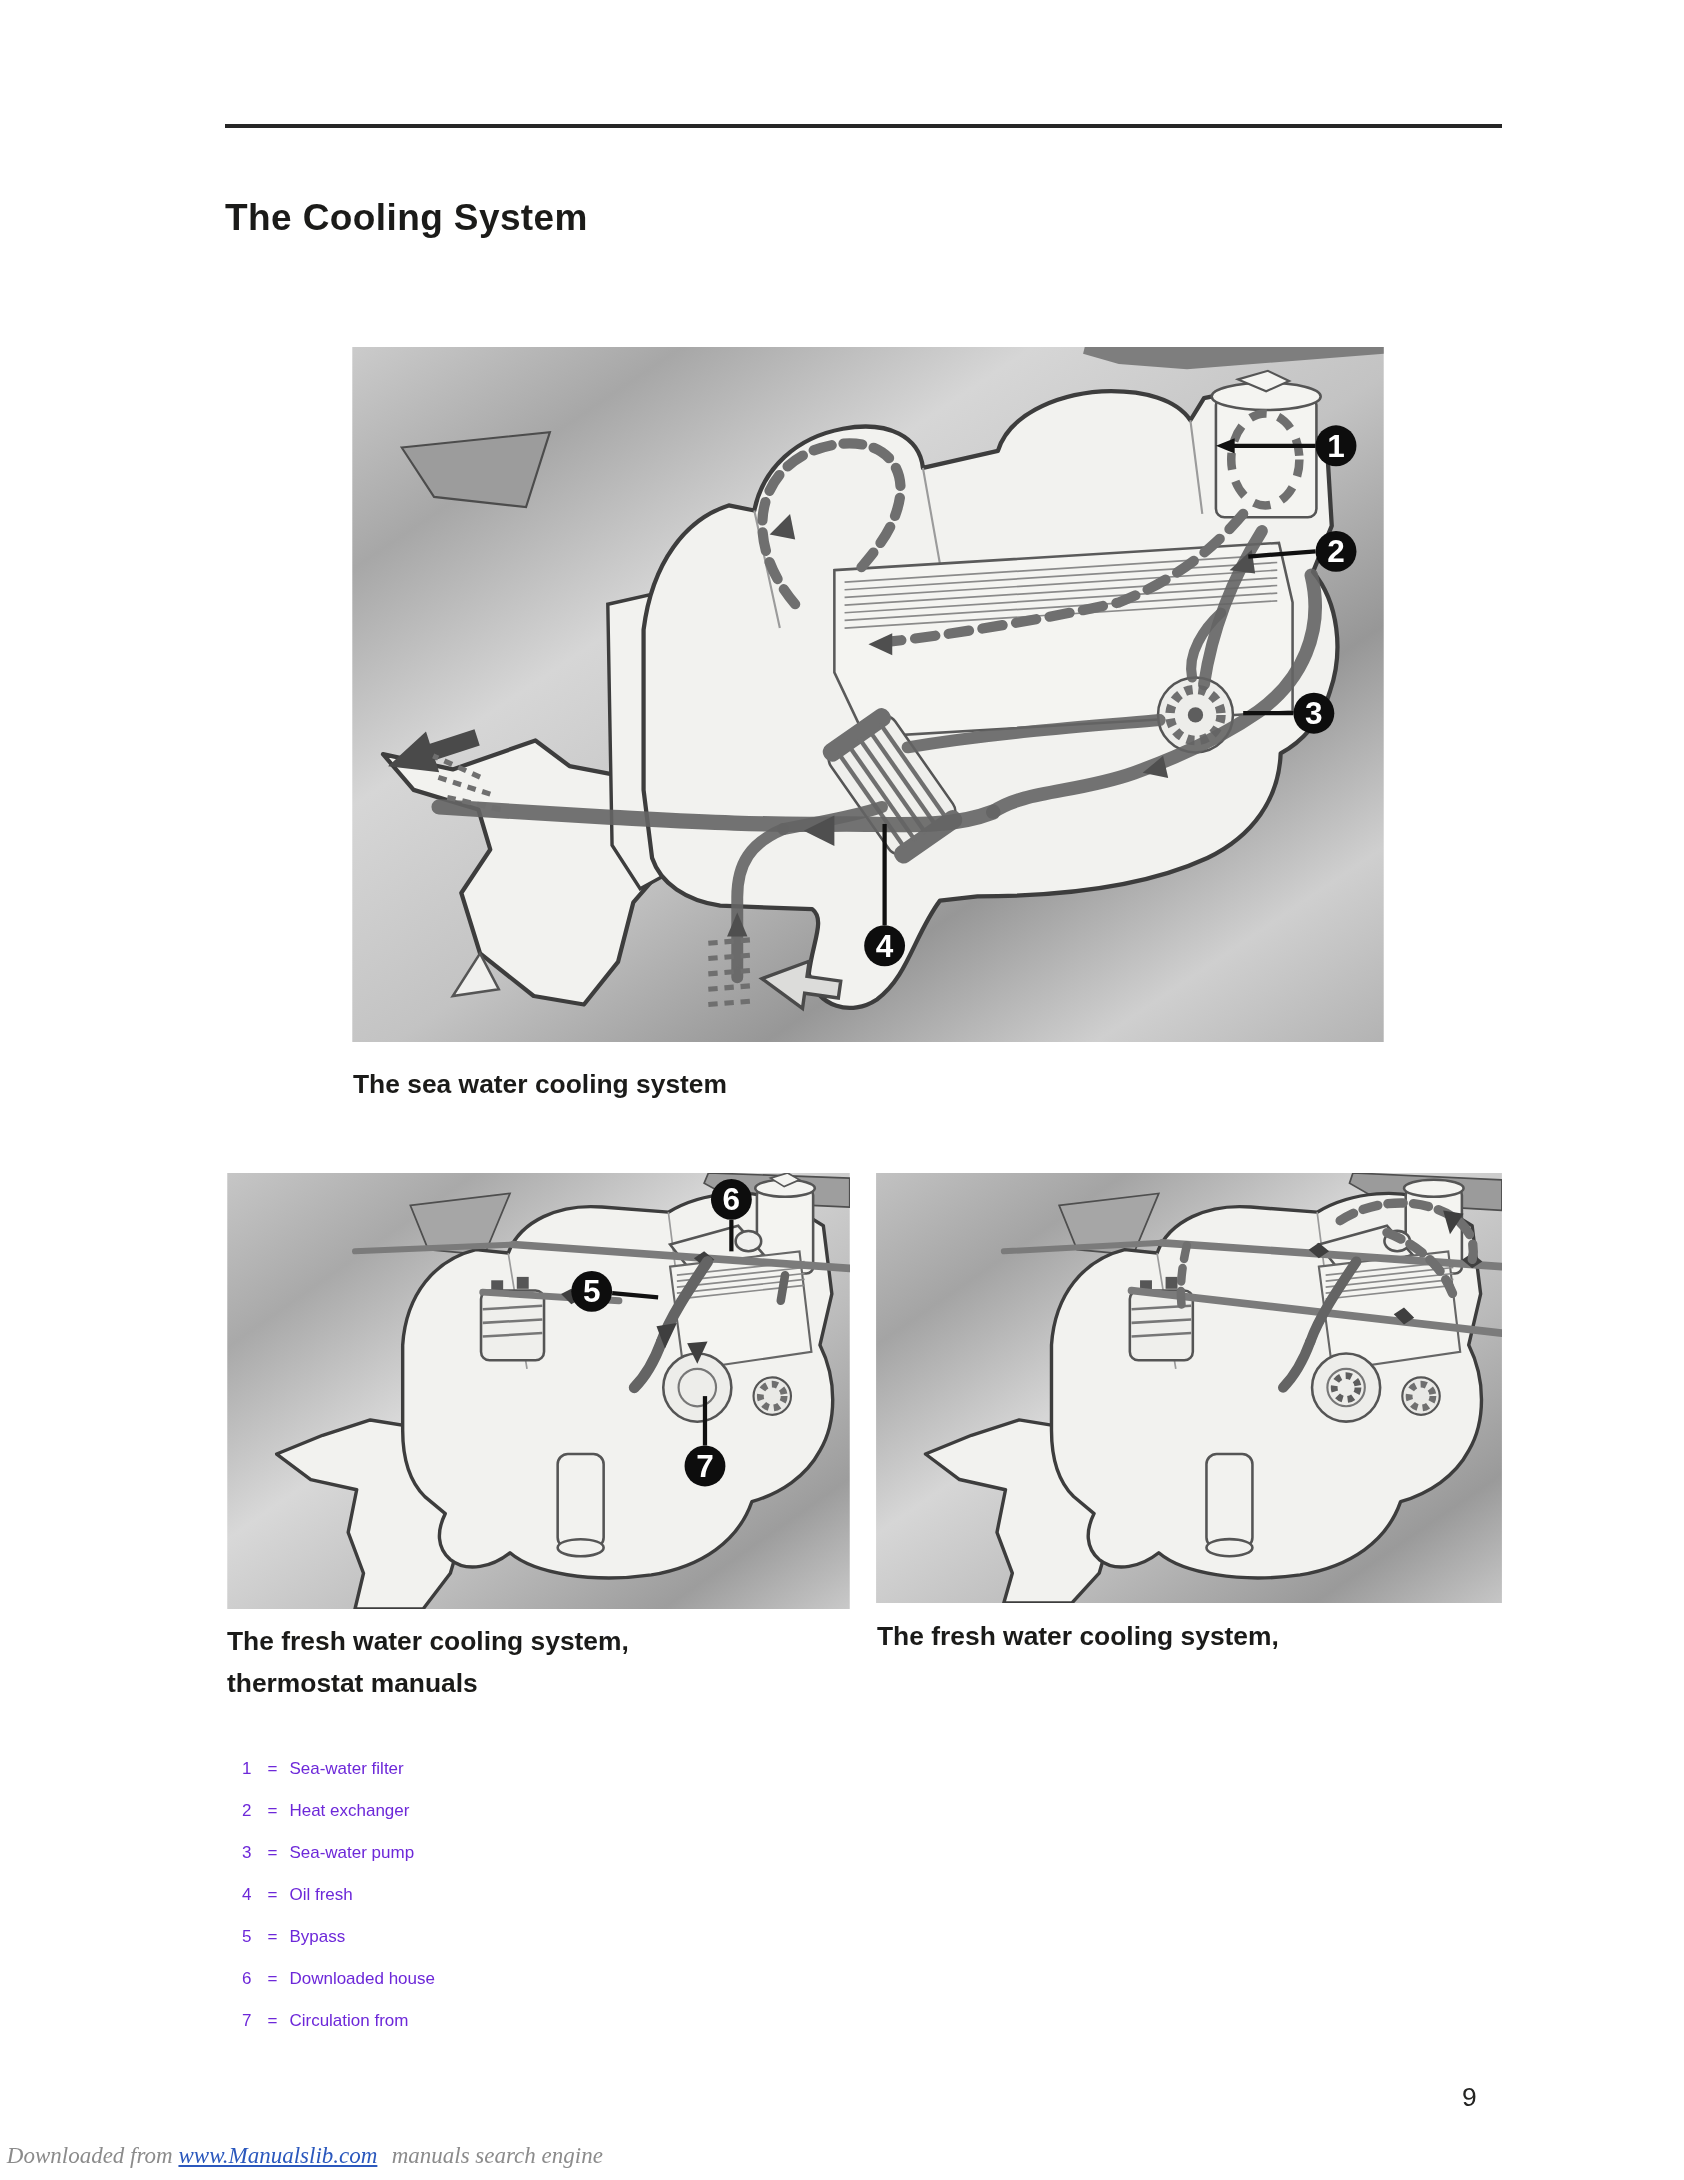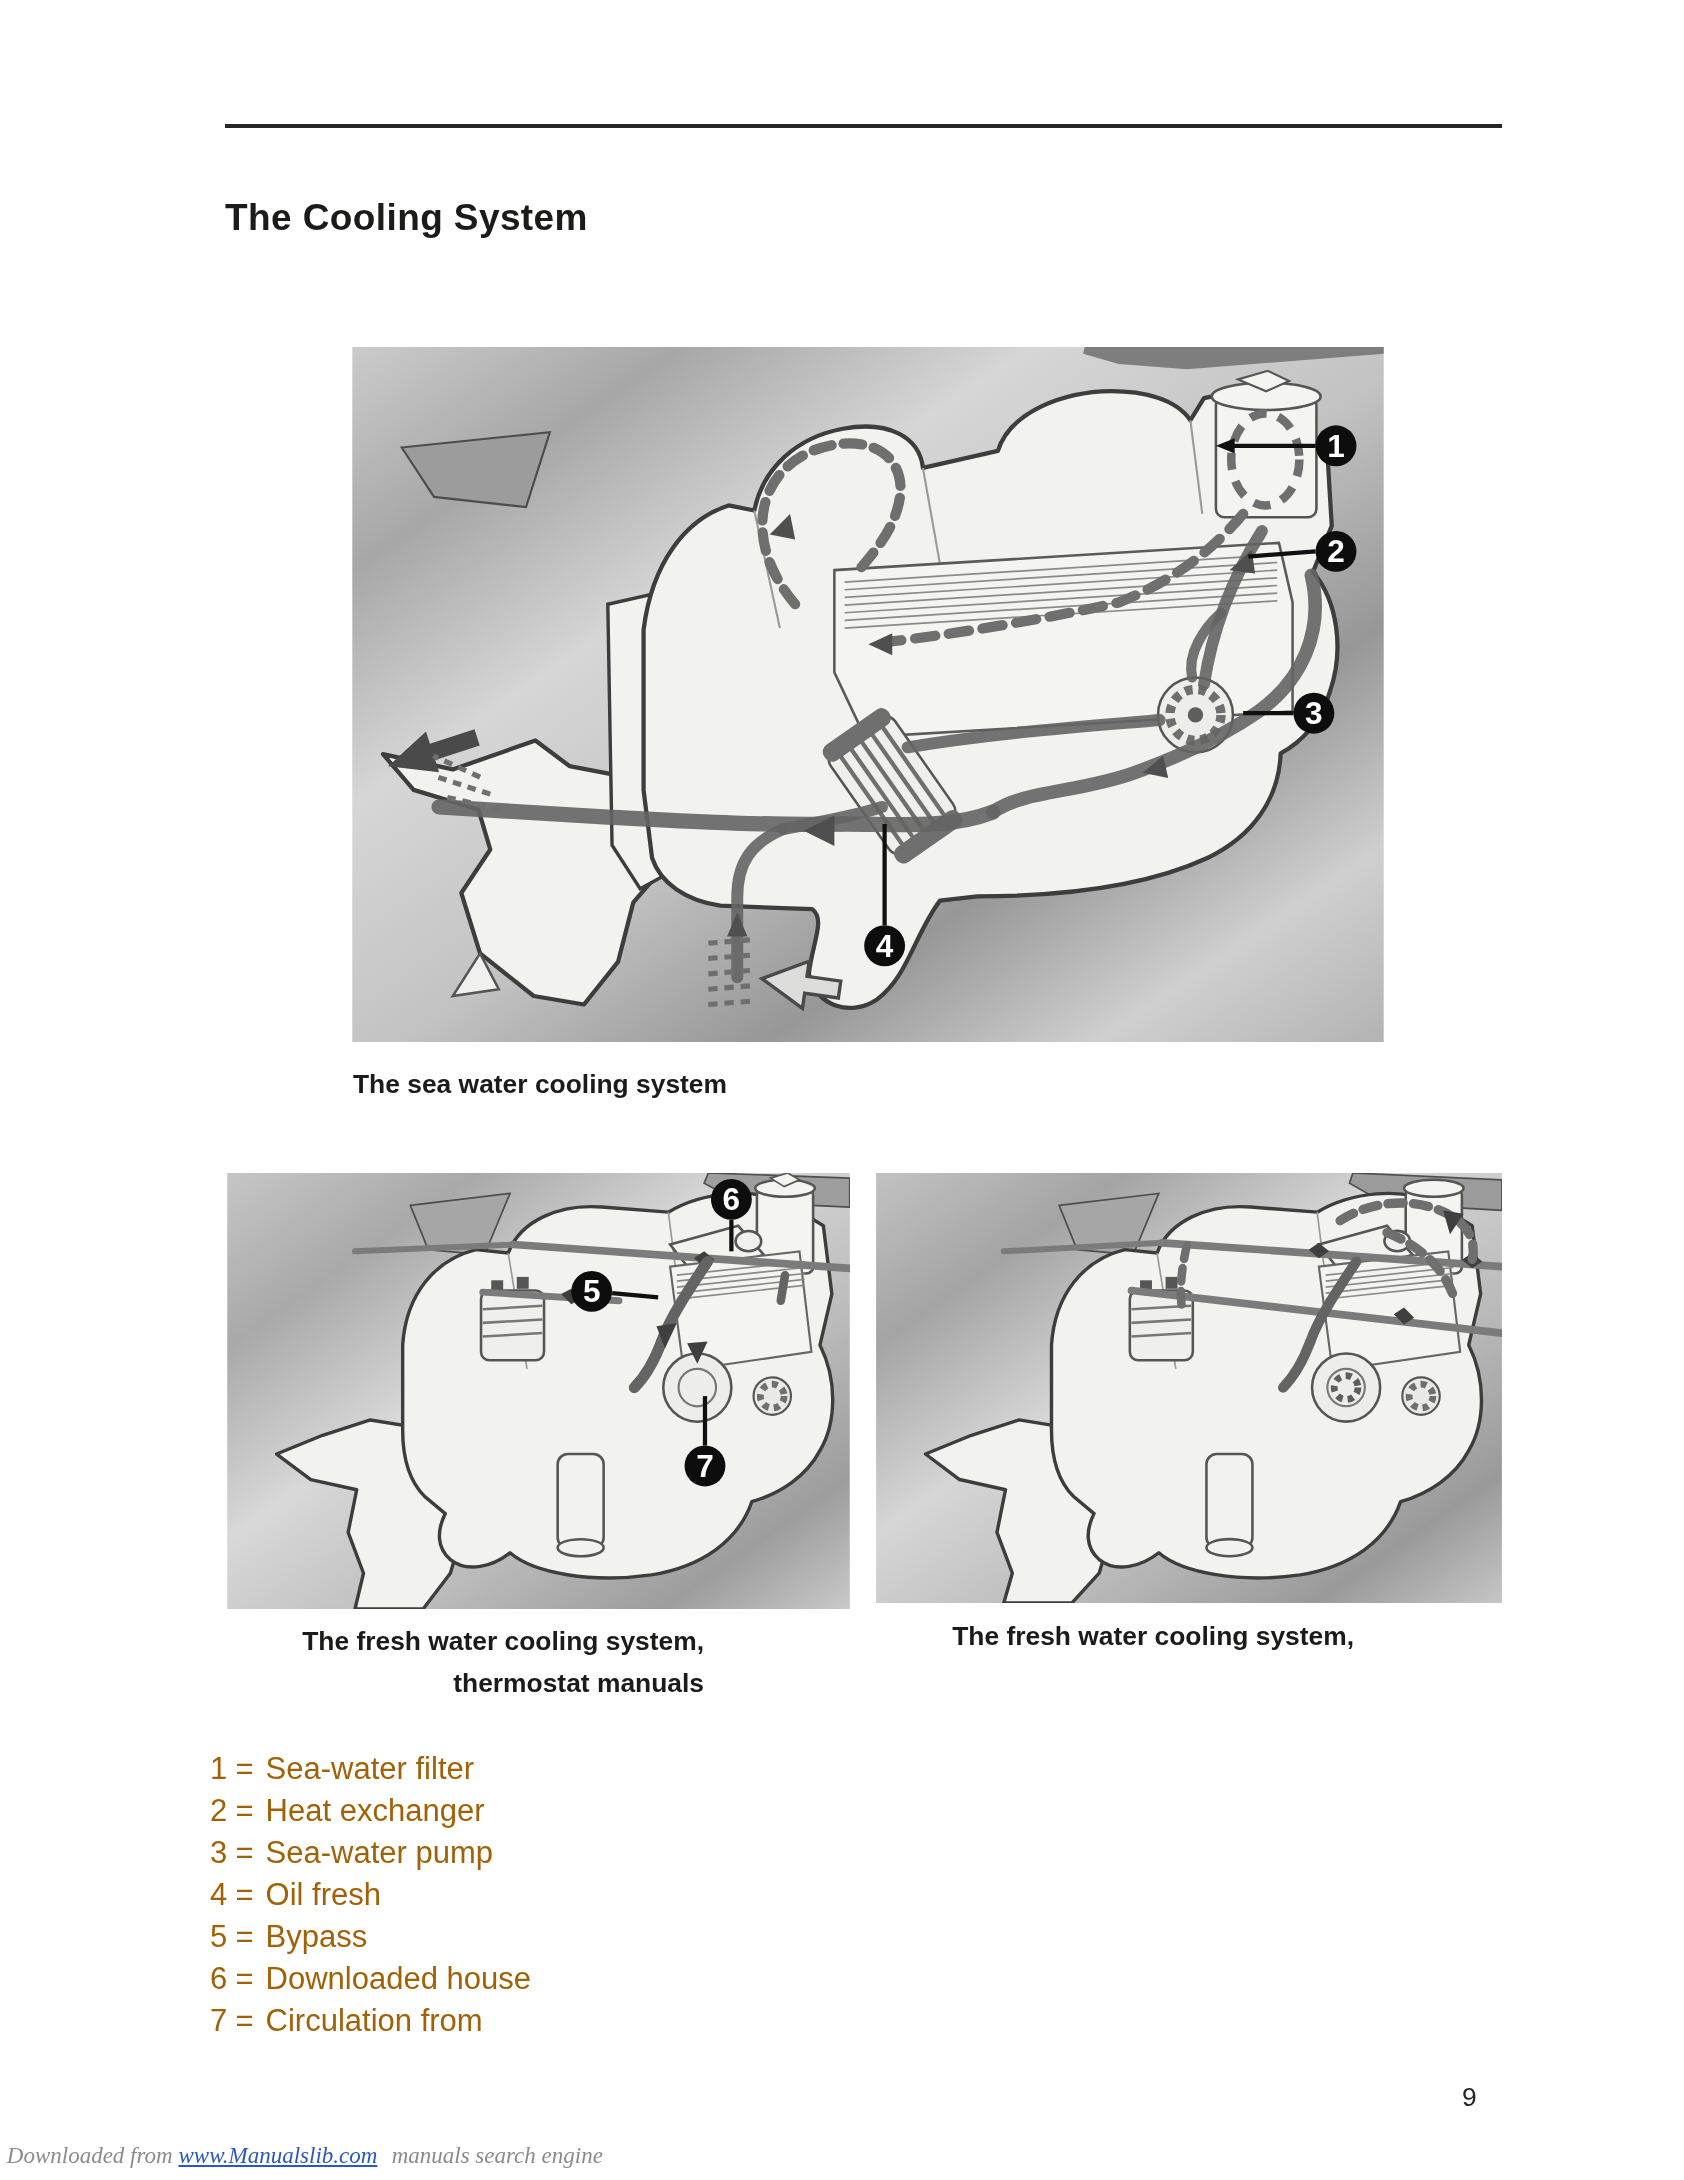--- a/index.html
+++ b/index.html
@@ -2,25 +2,25 @@
 <html style="font-size:13.6px"><head>
 <meta charset="utf-8">
 <style>
   html,body{margin:0;padding:0;background:#ffffff;}
   body{width:1685px;height:2181px;position:relative;font-family:"Liberation Sans",sans-serif;color:#1d1d1b;}
   .abs{position:absolute;}
   .rule{left:225px;top:124px;width:1277px;height:4.3px;background:#262626;}
   .title{left:225px;top:160px;font-size:37px;font-weight:bold;letter-spacing:0.4px;color:#1b1b19;margin-top:37px;}
   .fig{overflow:hidden;}
   .fig svg{display:block;}
-  .cap{font-weight:bold;font-size:26.4px;color:#1b1b19;line-height:42px;text-align:right;}
+  .cap{font-weight:bold;font-size:26.4px;color:#1b1b19;line-height:42px;}
   .cap-main{left:353px;top:1063px;}
   .cap-left{left:227px;top:1620px;width:477px;}
   .cap-right{left:877px;top:1615px;width:477px;}
-  .legend{left:210px;top:1748px;font-size:31px;line-height:42px;color:#a16207;}
+  .legend{left:242px;top:1748px;font-size:17px;line-height:42px;color:#6d28d9;}
   .legend .row{white-space:pre;}
   .legend .num{display:inline-block;min-width:20.4px;}
   .legend .eq{display:inline-block;margin:0 12px 0 5.1px;}
   .pagenum{left:1462px;top:2082px;font-size:26.4px;color:#242422;}
   .footer{left:6.8px;top:2143px;font-family:"Liberation Serif",serif;font-size:23px;color:#8b8b8b;font-style:italic;}
   .footer a{color:#2b58bd;text-decoration:underline;cursor:pointer;}
   .footer .suffix{margin-left:8.5px;}
   text.callout{font-family:"Liberation Sans",sans-serif;font-weight:bold;fill:#ffffff;}
 </style>
 </head>

